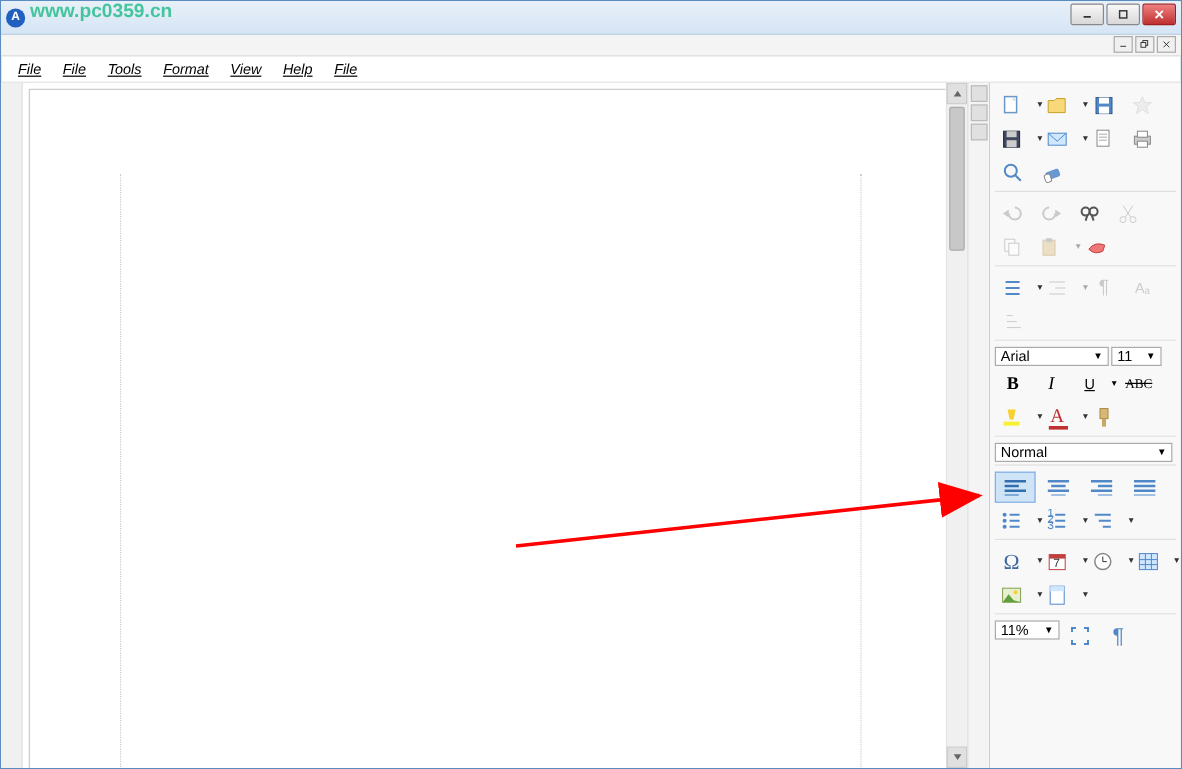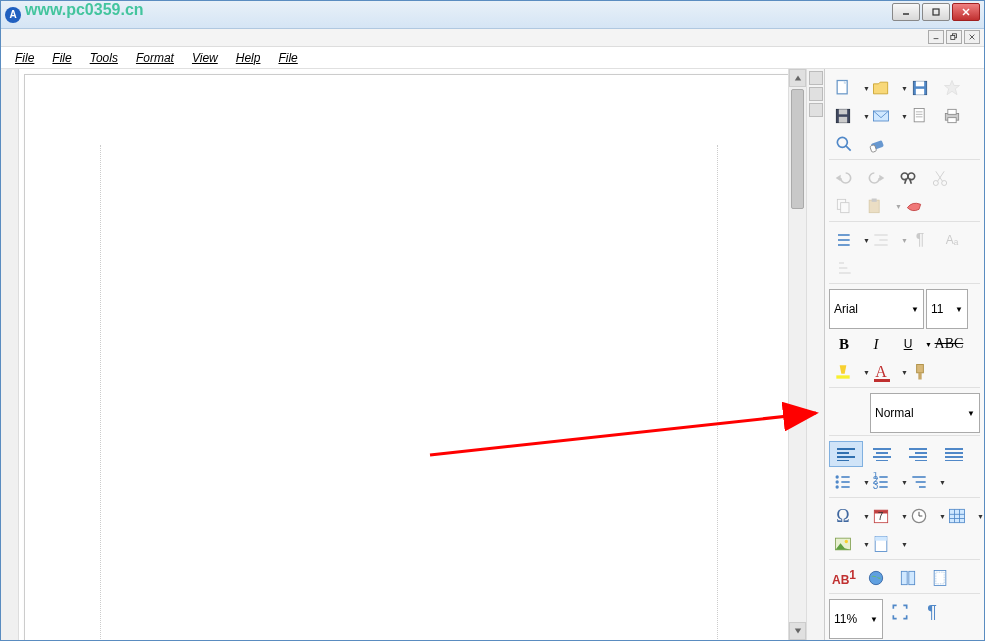--- a/index.html
+++ b/index.html
@@ -30,31 +30,31 @@
 .scroll-track{flex:1;background:#f0f0f0;position:relative;}
 .scroll-thumb{position:absolute;left:2px;right:2px;top:2px;height:120px;background:#c8c8c8;border:1px solid #aaa;border-radius:2px;cursor:pointer;}
 .side-icons{width:18px;background:#f4f4f4;border-left:1px solid #ddd;display:flex;flex-direction:column;gap:2px;padding:2px;}
 .side-icons .si{width:14px;height:14px;background:#e0e0e0;border:1px solid #bbb;cursor:pointer;}
 .toolpanel{width:160px;background:#f8f8f8;border-left:1px solid #ccc;overflow-y:auto;padding:4px;}
 .toolrow{display:flex;flex-wrap:wrap;gap:2px;padding:2px 0;border-bottom:1px solid #e0e0e0;margin-bottom:3px;}
 .tbtn{width:30px;height:26px;display:flex;align-items:center;justify-content:center;cursor:pointer;border:1px solid transparent;position:relative;}
 .tbtn.disabled{opacity:0.4;cursor:default;}
 .tbtn .dd{position:absolute;right:-6px;top:50%;transform:translateY(-50%);font-size:7px;color:#333;}
 .tbtn.wdd{width:36px;padding-right:8px;}
-.combo{height:40px;border:1px solid #aaa;background:#fff;display:flex;align-items:center;padding:0 4px;cursor:pointer;position:relative;}
+.combo{height:16px;border:1px solid #aaa;background:#fff;display:flex;align-items:center;padding:0 4px;cursor:pointer;position:relative;}
 .combo .dd-arrow{position:absolute;right:4px;top:50%;transform:translateY(-50%);font-size:8px;}
 .combo.font{width:95px;}
 .combo.size{width:42px;}
-.combo.style{width:148px;margin-left:41px;}
+.combo.style{width:148px;}
 .combo.zoom{width:54px;}
 .fmt-btn{width:30px;height:26px;display:flex;align-items:center;justify-content:center;cursor:pointer;font-family:"Times New Roman",serif;font-size:15px;}
 .fmt-btn.bold{font-weight:bold;}
 .fmt-btn.italic{font-style:italic;}
 .fmt-btn.underline{text-decoration:underline;}
-.fmt-btn.strike{text-decoration:line-through;font-size:14px;}
+.fmt-btn.strike{text-decoration:line-through;font-size:11px;}
 .align-btn{width:34px;height:26px;display:flex;align-items:center;justify-content:center;cursor:pointer;border:1px solid transparent;}
 .align-btn.active{background:#d0e4f8;border-color:#80b0e0;}
 .align-btn svg{width:18px;height:14px;}
 .watermark{position:absolute;top:5px;left:5px;pointer-events:none;z-index:100;}
 .watermark .logo{font-size:28px;font-weight:bold;color:rgba(255,140,0,0.5);letter-spacing:2px;}
 .watermark .logo span.g{color:rgba(0,180,120,0.5);}
 .watermark .url{font-size:16px;color:rgba(0,180,120,0.7);font-weight:bold;margin-top:-4px;margin-left:20px;}
 .arrow-annotation{position:absolute;pointer-events:none;z-index:50;}
 svg.ico{width:20px;height:20px;}
 </style>
@@ -446,43 +446,20 @@
           </div>
         <div class="tbtn wdd">
             <svg class="ico" viewBox="0 0 24 24">
               <rect x="5" y="3" width="14" height="18" fill="#fff" stroke="#5088c8"></rect>
               <rect x="5" y="3" width="14" height="5" fill="#d0e8ff"></rect>
             </svg>
             <span class="dd">▼</span>
           </div>
       </div>
 
-      <div class="toolrow">
-        <div class="tbtn">
-            <span style="font-size:13px;font-weight:bold;color:#c03030"><span>AB</span><sup>1</sup></span>
-          </div>
-        <div class="tbtn">
-            <svg class="ico" viewBox="0 0 24 24">
-              <circle cx="12" cy="12" r="8" fill="#60a0e0" stroke="#3060a0"></circle>
-              <path d="M6 10 Q10 8 14 12 Q16 14 18 12" fill="#60c060"></path>
-            </svg>
-          </div>
-        <div class="tbtn">
-            <svg class="ico" viewBox="0 0 24 24">
-              <rect x="4" y="4" width="7" height="16" fill="#d0e8ff" stroke="#5088c8"></rect>
-              <rect x="13" y="4" width="7" height="16" fill="#d0e8ff" stroke="#5088c8"></rect>
-            </svg>
-          </div>
-        <div class="tbtn">
-            <svg class="ico" viewBox="0 0 24 24">
-              <rect x="5" y="3" width="14" height="18" fill="#fff" stroke="#5088c8"></rect>
-              <rect x="7" y="5" width="10" height="14" fill="none" stroke="#a0c0e0" stroke-dasharray="1,1"></rect>
-            </svg>
-          </div>
-      </div>
 
       <div class="toolrow" style="border-bottom:none">
         <div class="combo zoom">
             <span>11%</span>
             <span class="dd-arrow">▼</span>
           </div>
         <div class="tbtn">
             <svg class="ico" viewBox="0 0 24 24">
               <polyline points="4,8 4,4 8,4" fill="none" stroke="#5088c8" stroke-width="2"></polyline>
               <polyline points="16,4 20,4 20,8" fill="none" stroke="#5088c8" stroke-width="2"></polyline>

